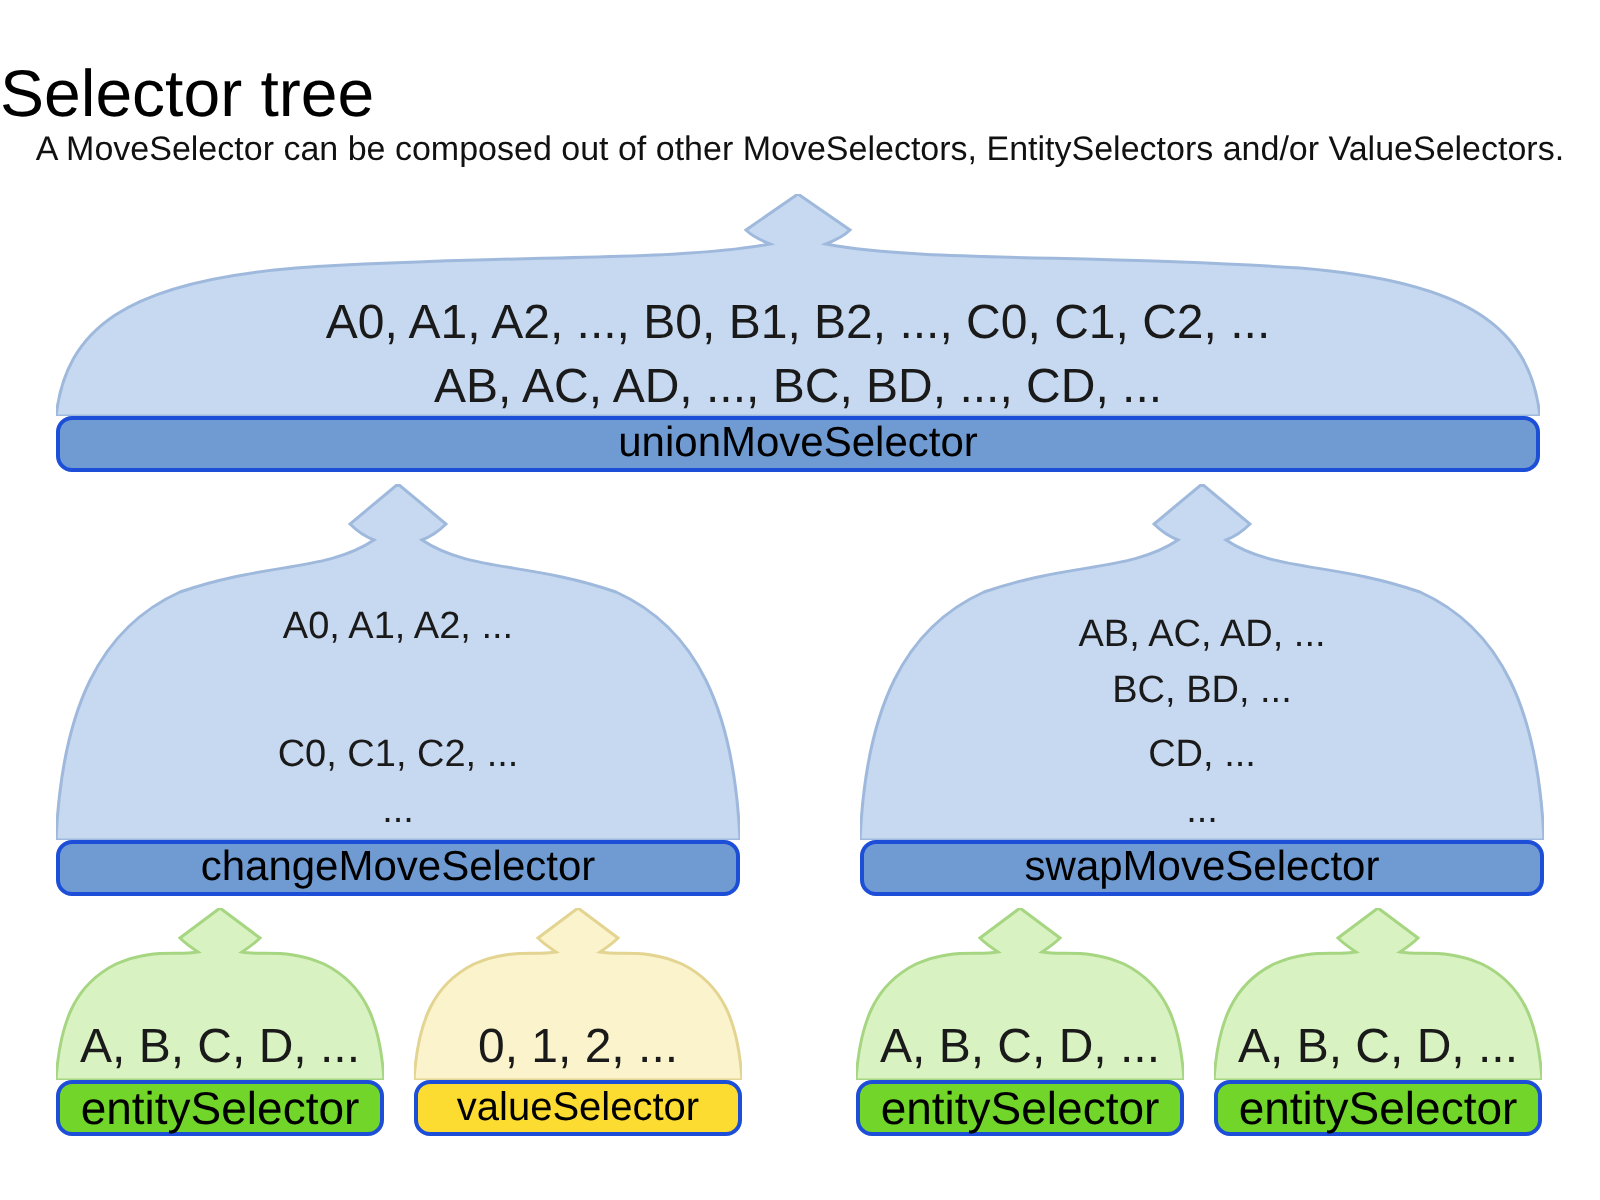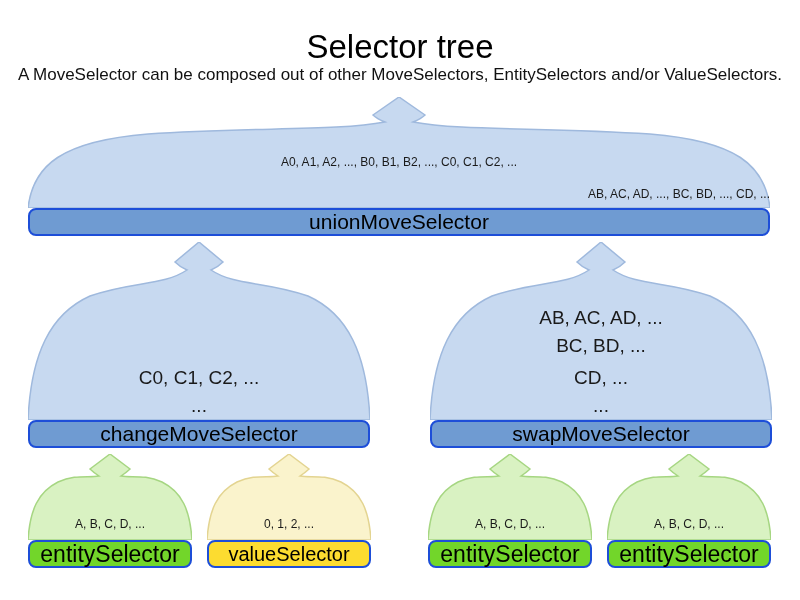--- a/index.html
+++ b/index.html
@@ -1,37 +1,37 @@
 <!DOCTYPE html>
 <html style="--blue-fill: #c7d9f0; --blue-border: #9fb9dd; --blue-bar: #6f9bd2; --green-fill: #d9f2c2; --green-border: #a6d682; --green-bar: #72d62a; --yellow-fill: #faf3cc; --yellow-border: #e3d491; --yellow-bar: #fcdc30;"><head>
 <meta charset="utf-8">
 <style>
   html,body{margin:0;padding:0;background:#fff;}
   .stage{
     position:relative;width:800px;height:600px;background:#fff;overflow:hidden;
     font-family:"Liberation Sans",sans-serif;color:#000;
   }
   .title{
-    position:absolute;top:28px;left:0;width:800px;text-align:center;
+    position:absolute;top:28px;left:0;width:800px;
     font-size:33px;line-height:38px;color:#000;
   }
   .subtitle{
     position:absolute;top:67px;left:0;width:800px;text-align:center;
     font-size:17px;line-height:16px;color:#111;
   }
   .node{position:absolute;}
   .balloon{position:absolute;left:0;top:0;display:block;}
   .balloon.blue path{fill:var(--blue-fill,#c7d9f0);stroke:var(--blue-border,#9fb9dd);stroke-width:1.5;}
   .balloon.green path{fill:var(--green-fill,#d9f2c2);stroke:var(--green-border,#a6d682);stroke-width:1.5;}
   .balloon.yellow path{fill:var(--yellow-fill,#faf3cc);stroke:var(--yellow-border,#e3d491);stroke-width:1.5;}
   .bl-line{
     position:absolute;left:0;width:100%;text-align:center;
     font-size:19px;line-height:24px;color:#1a1a1a;white-space:nowrap;
   }
-  .bl-line.big{font-size:12px;}
+  .bl-line.big{font-size:24px;}
   .bar{
     position:absolute;left:0;width:100%;height:28px;box-sizing:border-box;
     border:2px solid #1d4ed8;border-radius:8px;
     display:flex;align-items:center;justify-content:center;
     font-size:21px;color:#000;white-space:nowrap;
   }
   .bar.blue-bar{background:var(--blue-bar,#6f9bd2);}
   .bar.green-bar{background:var(--green-bar,#72d62a);font-size:23px;}
   .bar.yellow-bar{background:var(--yellow-bar,#fcdc30);font-size:20px;}
 </style>
@@ -41,28 +41,29 @@
 <div class="stage">
 
   <div class="title">Selector tree</div>
   <div class="subtitle">A MoveSelector can be composed out of other MoveSelectors, EntitySelectors and/or ValueSelectors.</div>
 
   <div class="node" style="left:28px;top:97px;width:742px;height:139px;">
     <svg class="balloon blue" width="742" height="111" viewBox="0 0 742 111">
       <path d="M 0 111 C 5 68, 34 44, 120 37 C 225 30, 310 34, 357 25 C 352 23, 348 21, 345 18 L 371 0 L 397 18 C 394 21, 390 23, 385 25 C 432 34, 517 30, 622 37 C 708 44, 737 68, 742 111 Z"></path>
     </svg>
     <div class="bl-line big" style="top:53px;">A0, A1, A2, ..., B0, B1, B2, ..., C0, C1, C2, ...</div>
-    <div class="bl-line big" style="top:85px;text-align:right;">AB, AC, AD, ..., BC, BD, ..., CD, ...</div>
+    <div class="bl-line big" style="top:85px;">AB, AC, AD, ..., BC, BD, ..., CD, ...</div>
     <div class="bar blue-bar" style="top:111px;">unionMoveSelector</div>
   </div>
 
   <div class="node" style="left:28px;top:242px;width:342px;height:206px;">
     <svg class="balloon blue" width="342" height="178" viewBox="0 0 342 178">
       <path d="M 0 178 C 3 112, 22 72, 62 54 C 105 39, 135 44, 159 28 C 154 26, 150 23, 147 20 L 171 0 L 195 20 C 192 23, 188 26, 183 28 C 207 44, 237 39, 280 54 C 320 72, 339 112, 342 178 Z"></path>
     </svg>
+    <div class="bl-line" style="top:60px;">A0, A1, A2, ...</div>
     <div class="bl-line" style="top:124px;">C0, C1, C2, ...</div>
     <div class="bl-line" style="top:152px;">...</div>
     <div class="bar blue-bar" style="top:178px;">changeMoveSelector</div>
   </div>
 
   <div class="node" style="left:430px;top:242px;width:342px;height:206px;">
     <svg class="balloon blue" width="342" height="178" viewBox="0 0 342 178">
       <path d="M 0 178 C 3 112, 22 72, 62 54 C 105 39, 135 44, 159 28 C 154 26, 150 23, 147 20 L 171 0 L 195 20 C 192 23, 188 26, 183 28 C 207 44, 237 39, 280 54 C 320 72, 339 112, 342 178 Z"></path>
     </svg>
     <div class="bl-line" style="top:64px;">AB, AC, AD, ...</div>

